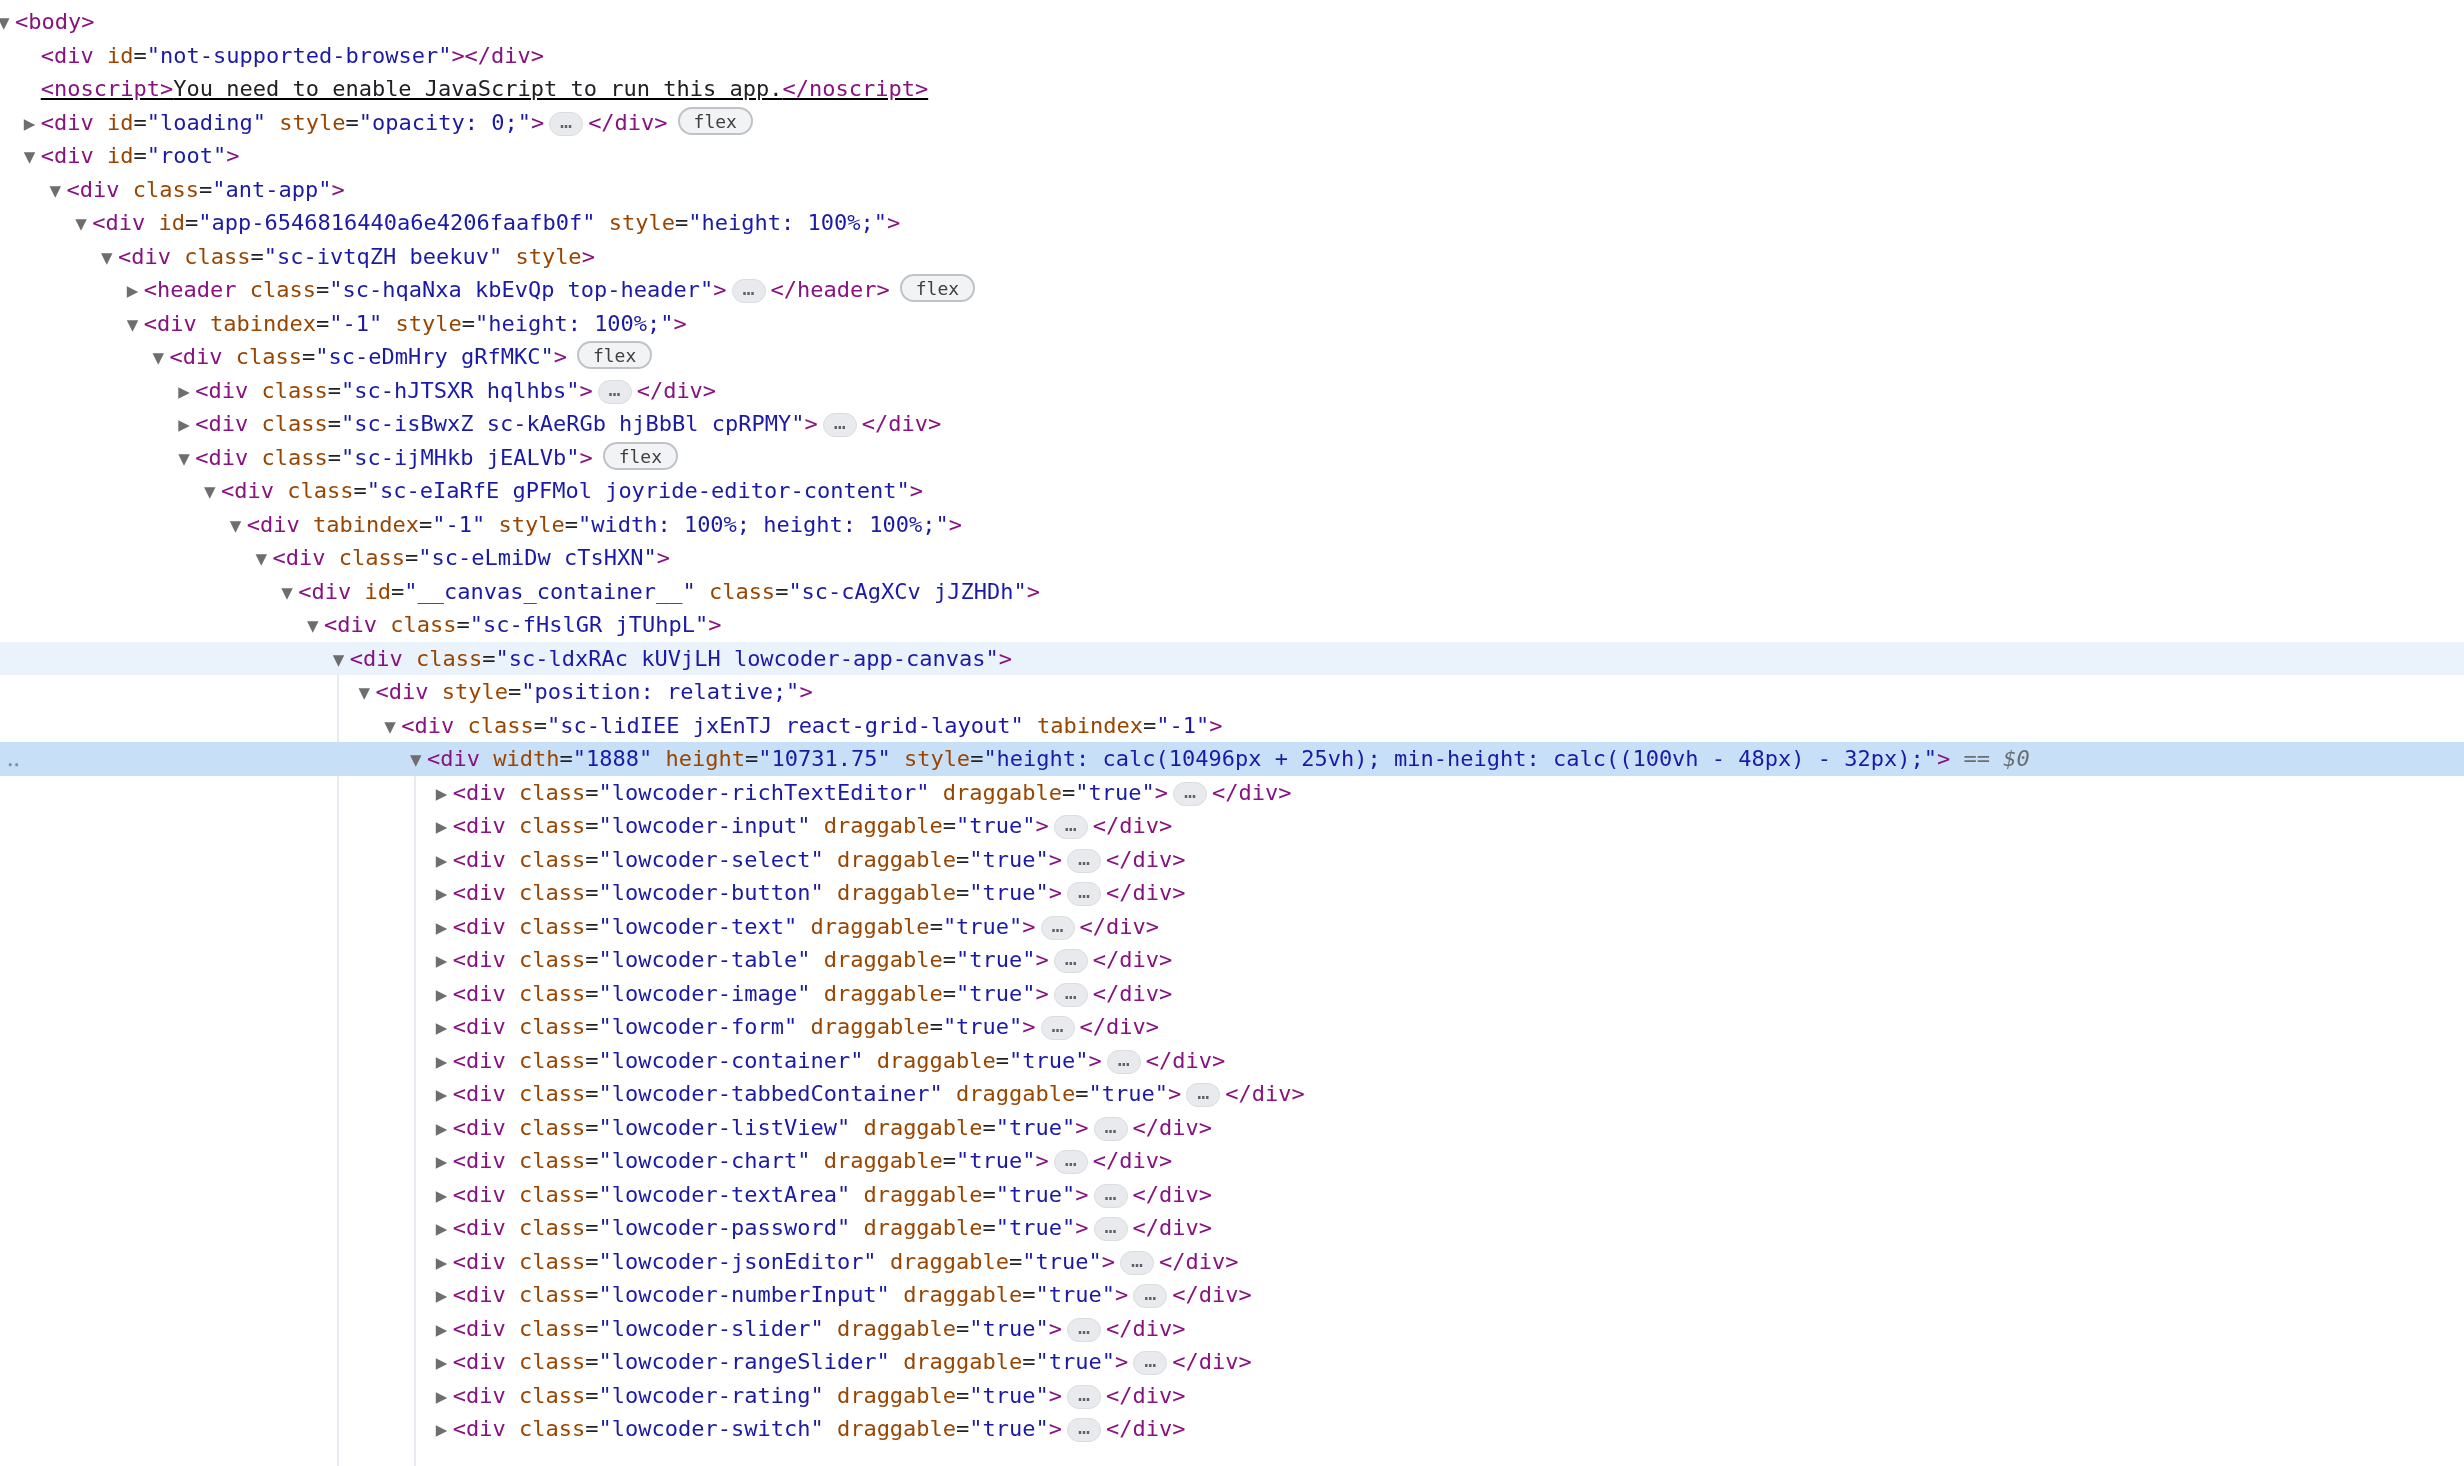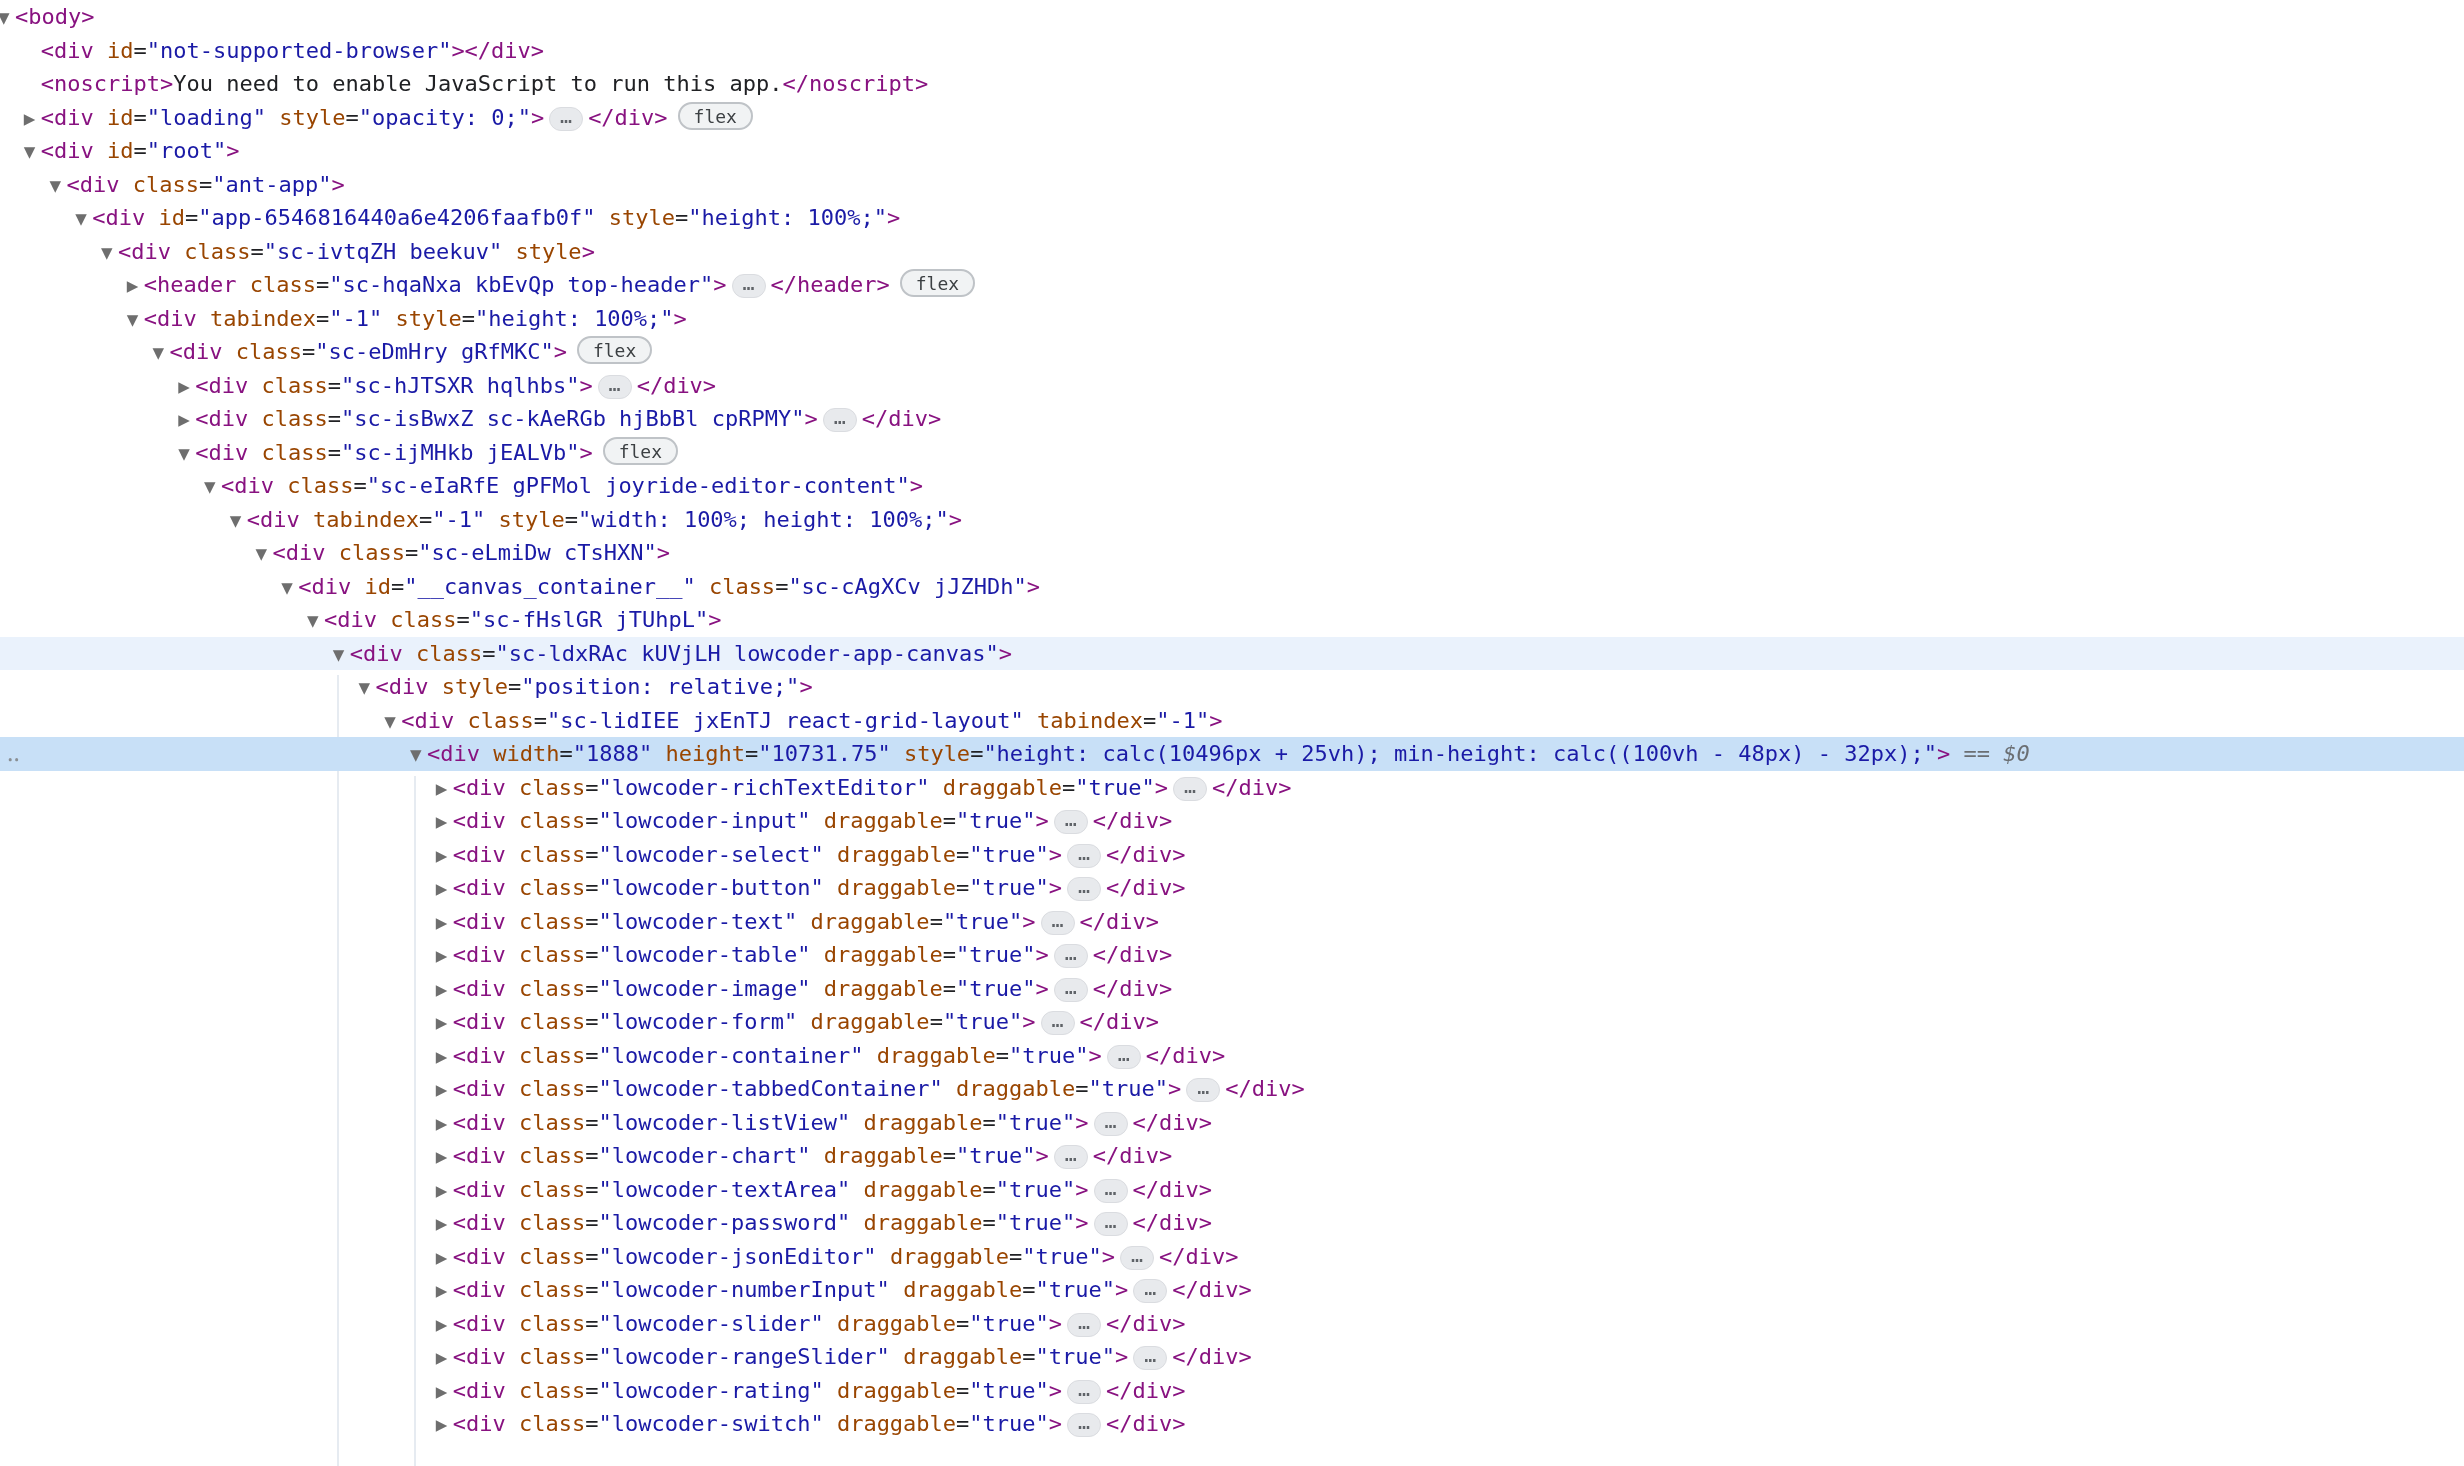--- a/index.html
+++ b/index.html
@@ -1,19 +1,19 @@
 <!DOCTYPE html>
 <html style="--tag-color: #881280; --attr-name-color: #994500; --attr-value-color: #1a1aa6; --plain-color: #202124; --arrow-color: #6e6e6e; --marker-color: #6b6f73; --hover-bg: #eaf2fc; --selected-bg: #c8e0f7; --badge-bg: #f1f3f4; --badge-border: #bfc3c7; --badge-text: #3c4043; --ellipsis-bg: #e8eaed; --ellipsis-border: #dadce0; --ellipsis-text: #5f6368; --dots-color: #8a8f94; --guide-color: #e6ebf1;"><head>
 <meta charset="utf-8">
 <style>
   * { margin: 0; padding: 0; box-sizing: border-box; }
   html, body { width: 2464px; height: 1466px; overflow: hidden; background: #ffffff; }
   body { font-family: "DejaVu Sans Mono", "Liberation Mono", monospace; font-size: 22px; }
 
-  #elements-panel { position: relative; width: 2464px; height: 1466px; }
+  #elements-panel { position: relative; width: 2464px; height: 1466px; padding-top: 5px; }
 
   .row {
     position: relative;
     height: 33.5px;
     line-height: 33.5px;
     white-space: pre;
     cursor: default;
   }
   .row.hover    { background: var(--hover-bg); }
   .row.selected { background: var(--selected-bg); }
@@ -79,21 +79,21 @@
     width: 2px;
     background: var(--guide-color);
   }
 </style>
 </head>
 <body>
 
 <div id="elements-panel">
     <div class="row" style="padding-left: 15px;"><span class="arrow">▼</span><span class="seg-t">&lt;body&gt;</span></div>
     <div class="row" style="padding-left: 40.75px;"><span class="seg-t">&lt;div </span><span class="seg-a">id</span><span class="seg-eq">=</span><span class="seg-v">"not-supported-browser"</span><span class="seg-t">&gt;&lt;/div&gt;</span></div>
-    <div class="row" style="padding-left: 40.75px;"><span class="seg-t">&lt;noscript&gt;</span><span class="seg-x">You need to enable JavaScript to run this app.</span><span class="seg-t">&lt;/noscript&gt;</span></div>
+    <div class="row" style="padding-left: 40.75px; text-decoration: underline;"><span class="seg-t">&lt;noscript&gt;</span><span class="seg-x">You need to enable JavaScript to run this app.</span><span class="seg-t">&lt;/noscript&gt;</span></div>
     <div class="row" style="padding-left: 40.75px;"><span class="arrow">▶</span><span class="seg-t">&lt;div </span><span class="seg-a">id</span><span class="seg-eq">=</span><span class="seg-v">"loading"</span><span class="seg-t"> </span><span class="seg-a">style</span><span class="seg-eq">=</span><span class="seg-v">"opacity: 0;"</span><span class="seg-t">&gt;</span><span class="pill-ellipsis">…</span><span class="seg-t">&lt;/div&gt;</span><span class="badge-flex">flex</span></div>
     <div class="row" style="padding-left: 40.75px;"><span class="arrow">▼</span><span class="seg-t">&lt;div </span><span class="seg-a">id</span><span class="seg-eq">=</span><span class="seg-v">"root"</span><span class="seg-t">&gt;</span></div>
     <div class="row" style="padding-left: 66.5px;"><span class="arrow">▼</span><span class="seg-t">&lt;div </span><span class="seg-a">class</span><span class="seg-eq">=</span><span class="seg-v">"ant-app"</span><span class="seg-t">&gt;</span></div>
     <div class="row" style="padding-left: 92.25px;"><span class="arrow">▼</span><span class="seg-t">&lt;div </span><span class="seg-a">id</span><span class="seg-eq">=</span><span class="seg-v">"app-6546816440a6e4206faafb0f"</span><span class="seg-t"> </span><span class="seg-a">style</span><span class="seg-eq">=</span><span class="seg-v">"height: 100%;"</span><span class="seg-t">&gt;</span></div>
     <div class="row" style="padding-left: 118px;"><span class="arrow">▼</span><span class="seg-t">&lt;div </span><span class="seg-a">class</span><span class="seg-eq">=</span><span class="seg-v">"sc-ivtqZH beekuv"</span><span class="seg-t"> </span><span class="seg-a">style</span><span class="seg-t">&gt;</span></div>
     <div class="row" style="padding-left: 143.75px;"><span class="arrow">▶</span><span class="seg-t">&lt;header </span><span class="seg-a">class</span><span class="seg-eq">=</span><span class="seg-v">"sc-hqaNxa kbEvQp top-header"</span><span class="seg-t">&gt;</span><span class="pill-ellipsis">…</span><span class="seg-t">&lt;/header&gt;</span><span class="badge-flex">flex</span></div>
     <div class="row" style="padding-left: 143.75px;"><span class="arrow">▼</span><span class="seg-t">&lt;div </span><span class="seg-a">tabindex</span><span class="seg-eq">=</span><span class="seg-v">"-1"</span><span class="seg-t"> </span><span class="seg-a">style</span><span class="seg-eq">=</span><span class="seg-v">"height: 100%;"</span><span class="seg-t">&gt;</span></div>
     <div class="row" style="padding-left: 169.5px;"><span class="arrow">▼</span><span class="seg-t">&lt;div </span><span class="seg-a">class</span><span class="seg-eq">=</span><span class="seg-v">"sc-eDmHry gRfMKC"</span><span class="seg-t">&gt;</span><span class="badge-flex">flex</span></div>
     <div class="row" style="padding-left: 195.25px;"><span class="arrow">▶</span><span class="seg-t">&lt;div </span><span class="seg-a">class</span><span class="seg-eq">=</span><span class="seg-v">"sc-hJTSXR hqlhbs"</span><span class="seg-t">&gt;</span><span class="pill-ellipsis">…</span><span class="seg-t">&lt;/div&gt;</span></div>
     <div class="row" style="padding-left: 195.25px;"><span class="arrow">▶</span><span class="seg-t">&lt;div </span><span class="seg-a">class</span><span class="seg-eq">=</span><span class="seg-v">"sc-isBwxZ sc-kAeRGb hjBbBl cpRPMY"</span><span class="seg-t">&gt;</span><span class="pill-ellipsis">…</span><span class="seg-t">&lt;/div&gt;</span></div>

